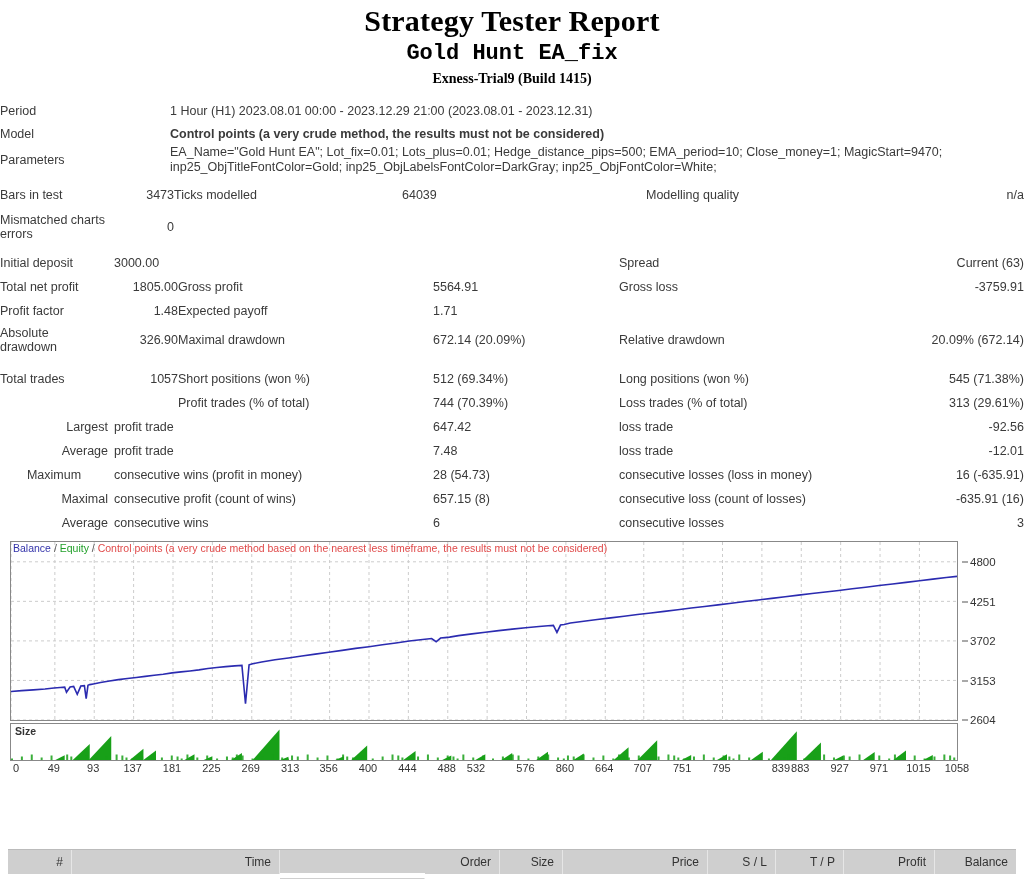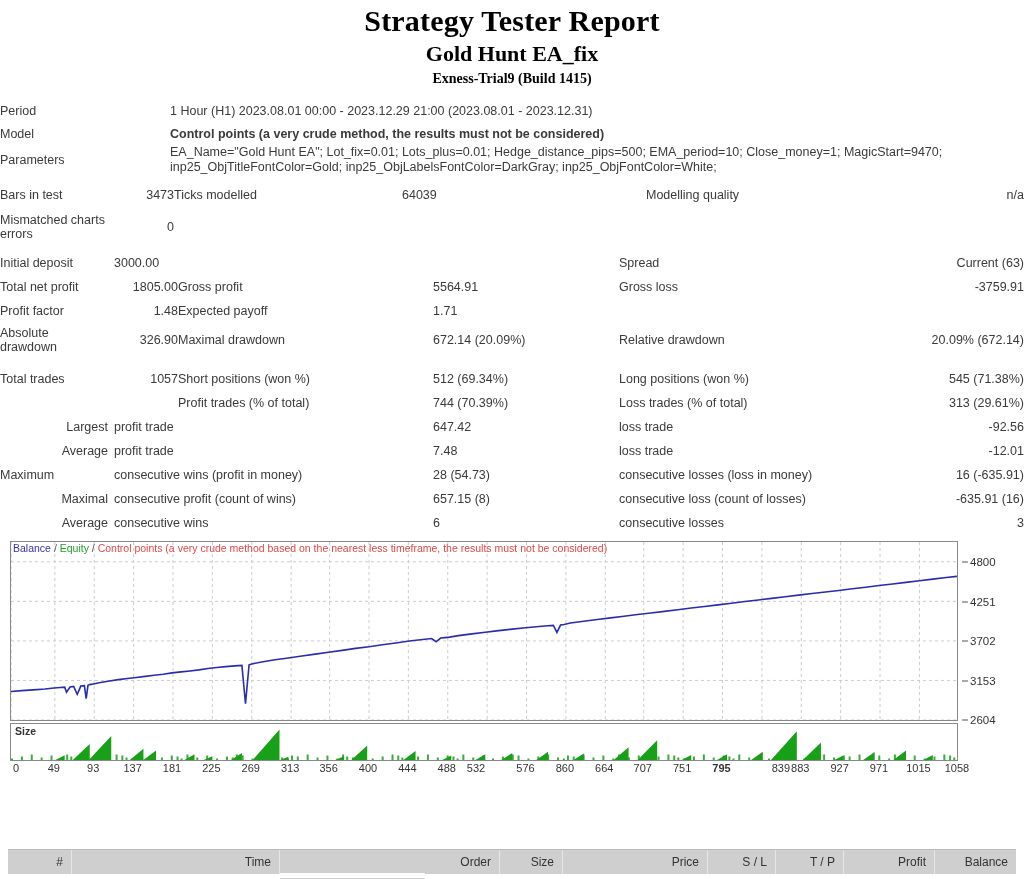--- a/index.html
+++ b/index.html
@@ -14,21 +14,21 @@
   }
 
   
   .report-header { text-align:center; padding-top:4px; }
   .report-title {
     font-family:"Liberation Serif", serif;
     font-weight:bold; font-size:30px; color:#000;
     letter-spacing:0.2px; line-height:1.16;
   }
   .report-subtitle {
-    font-family:Liberation Serif, serif;
+    font-family:Liberation Mono, monospace;
     font-weight:bold; font-size:22px; color:#000;
     line-height:1.3; margin-top:1px;
   }
   .report-broker {
     font-family:"Liberation Serif", serif;
     font-weight:bold; font-size:14px; color:#000;
     margin-top:3px;
   }
 
   
@@ -237,21 +237,21 @@
   </tr>
   <tr>
     <td class="s-l1" style="text-align:right; padding-right:0; padding-left:0;">Average</td>
     <td class="s-n1" style="text-align:left; padding-left:6px;">profit trade</td>
     <td class="s-l2"></td>
     <td class="s-n2">7.48</td>
     <td class="s-l3">loss trade</td>
     <td class="s-n3">-12.01</td>
   </tr>
   <tr>
-    <td class="s-l1" style="text-align:left; padding-right:0; padding-left:0;">Maximum</td>
+    <td class="s-l1" style="text-align:center; padding-right:0; padding-left:0;">Maximum</td>
     <td class="s-n1" style="text-align:left; padding-left:6px; white-space:nowrap;">consecutive wins (profit in money)</td>
     <td class="s-l2"></td>
     <td class="s-n2">28 (54.73)</td>
     <td class="s-l3">consecutive losses (loss in money)</td>
     <td class="s-n3">16 (-635.91)</td>
   </tr>
   <tr>
     <td class="s-l1" style="text-align:right; padding-right:0; padding-left:0;">Maximal</td>
     <td class="s-n1" style="text-align:left; padding-left:6px; white-space:nowrap;">consecutive profit (count of wins)</td>
     <td class="s-l2"></td>
@@ -495,21 +495,21 @@
       <div class="xlab" style="left: 318.615px;">356</div>
       <div class="xlab" style="left: 357.994px;">400</div>
       <div class="xlab" style="left: 397.374px;">444</div>
       <div class="xlab" style="left: 436.753px;">488</div>
       <div class="xlab" style="left: 466px;">532</div>
       <div class="xlab" style="left: 515.512px;">576</div>
       <div class="xlab" style="left: 554.891px;">860</div>
       <div class="xlab" style="left: 594.271px;">664</div>
       <div class="xlab" style="left: 632.755px;">707</div>
       <div class="xlab" style="left: 672.134px;">751</div>
-      <div class="xlab" style="left: 711.514px; font-weight: bold;">795</div>
+      <div class="xlab" style="left: 711.514px;">795</div>
       <div class="xlab" style="left: 750.893px; margin-left: 20px;">839</div>
       <div class="xlab" style="left: 790.272px;">883</div>
       <div class="xlab" style="left: 829.652px;">927</div>
       <div class="xlab" style="left: 869.031px;">971</div>
       <div class="xlab" style="left: 908.411px;">1015</div>
       <div class="xlab" style="left: 946.895px;">1058</div>
     </div>
 </div>
 
 <div class="tbl-head" id="tbl-head">

